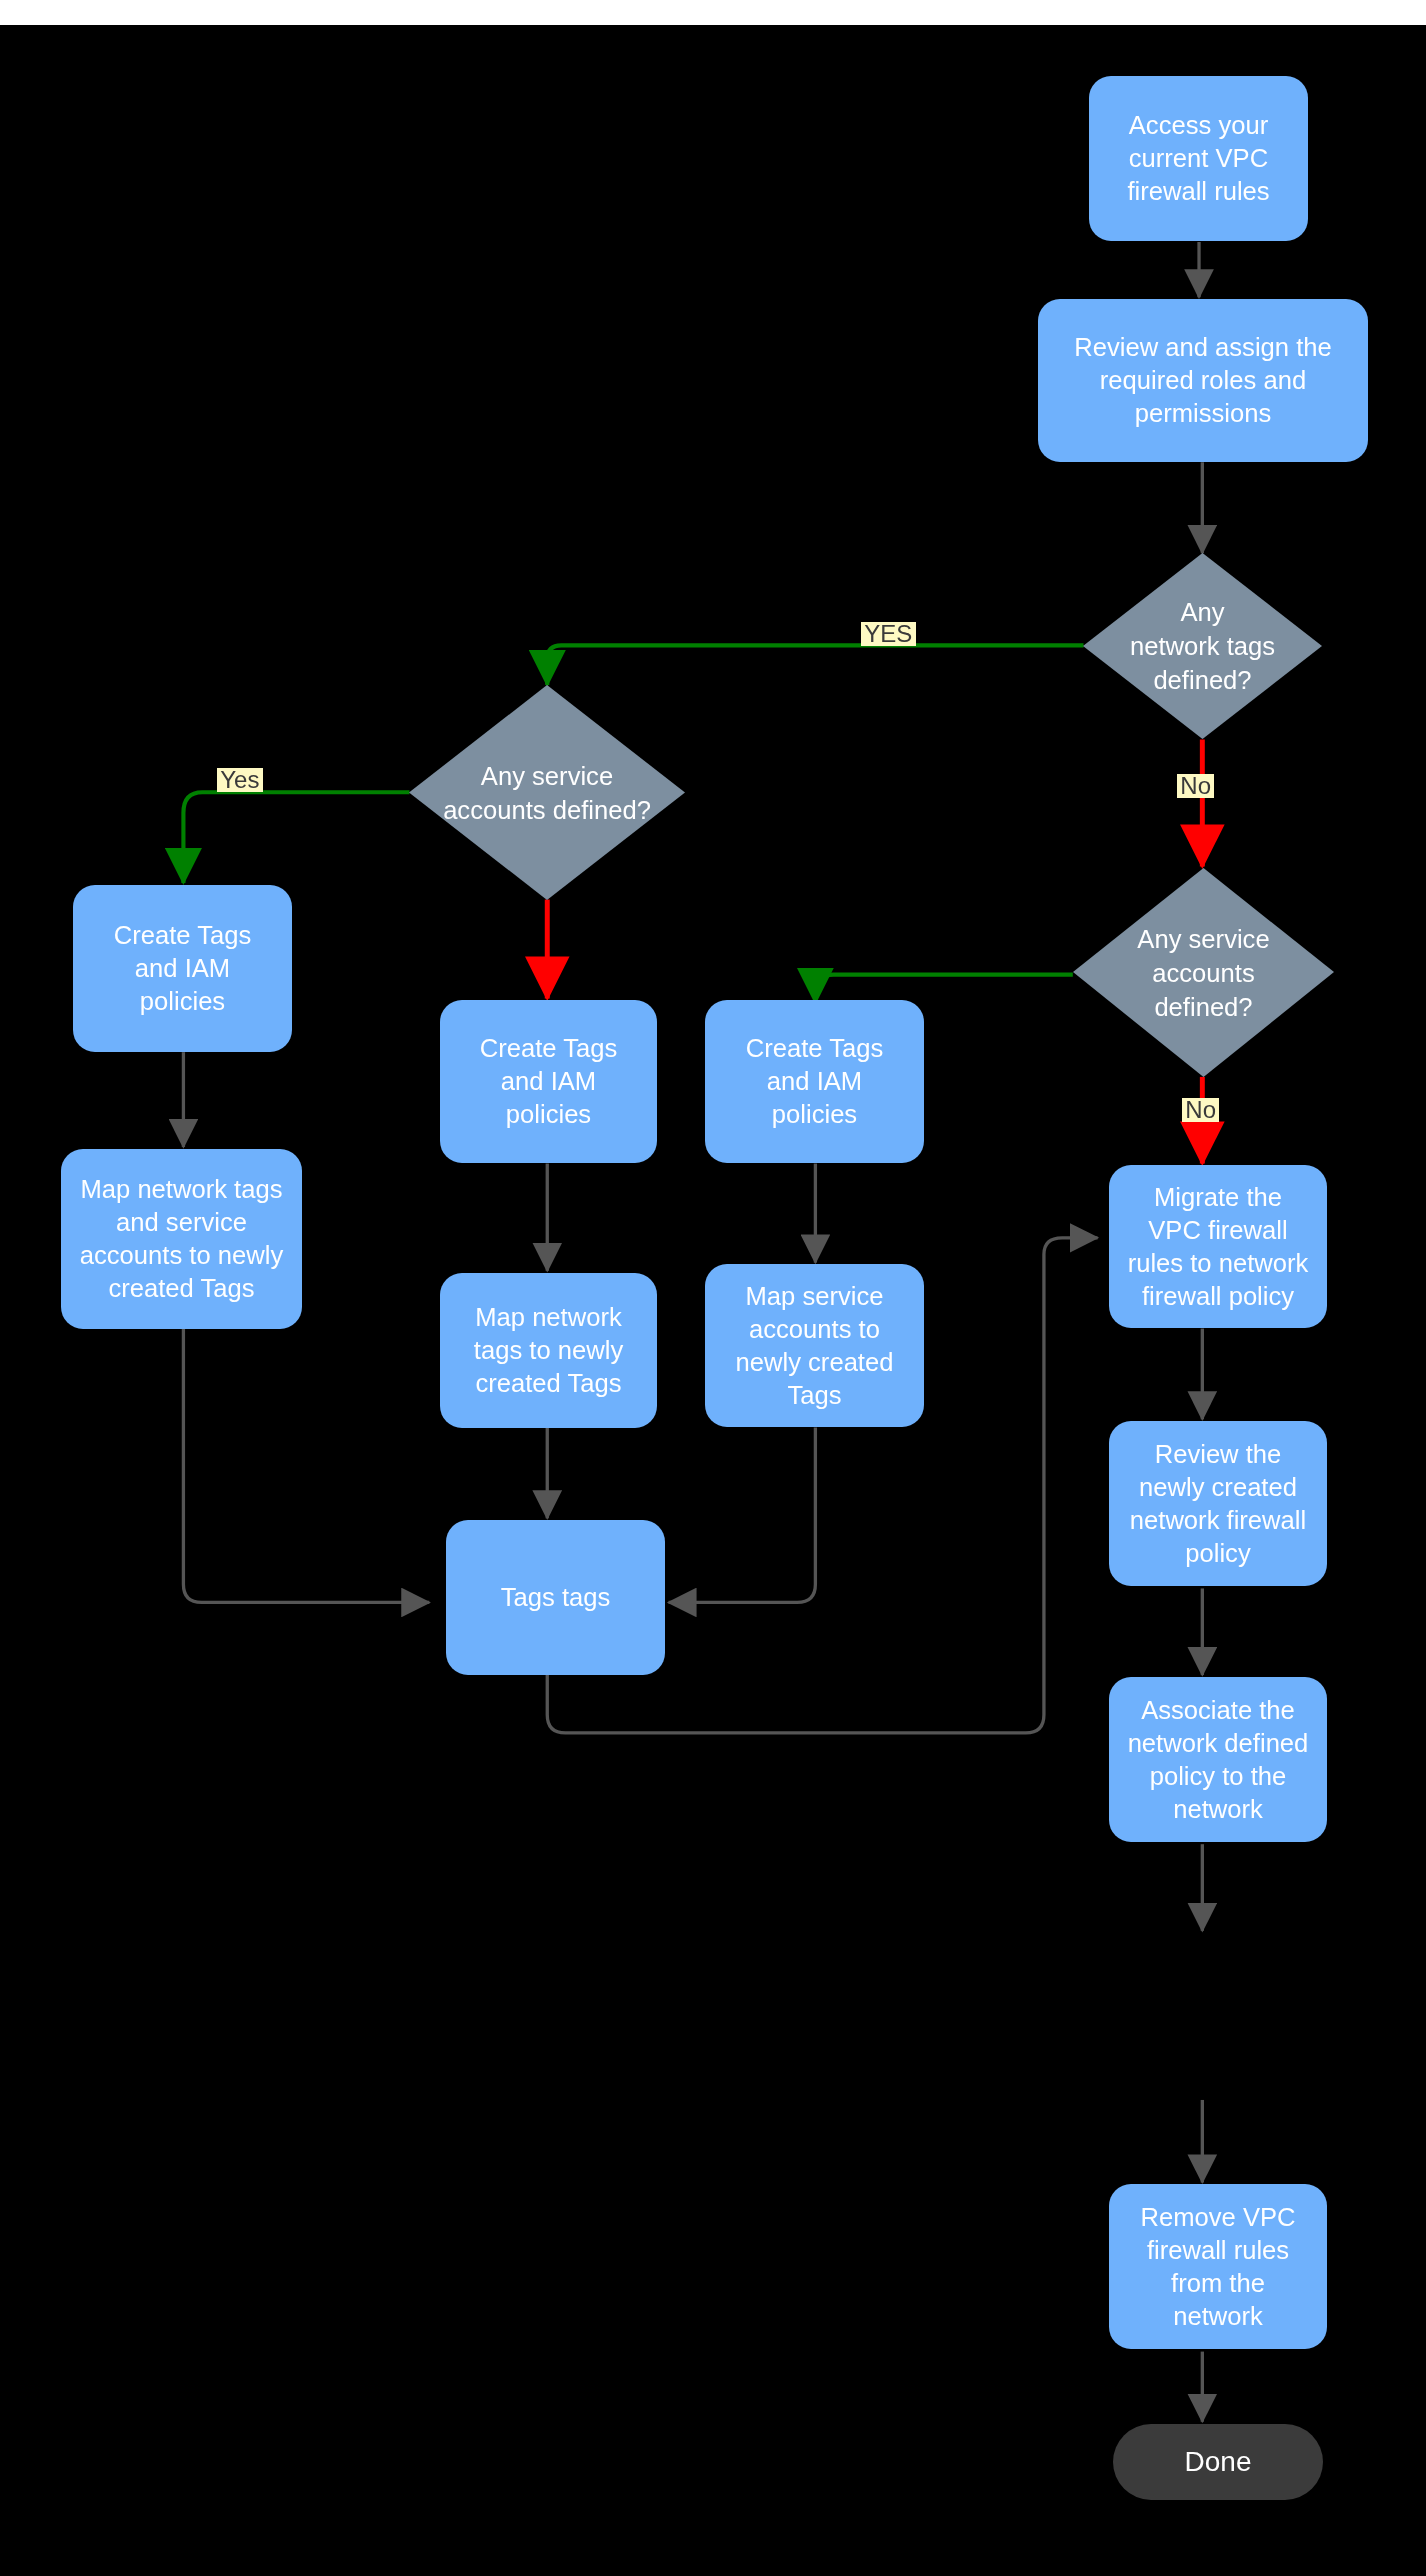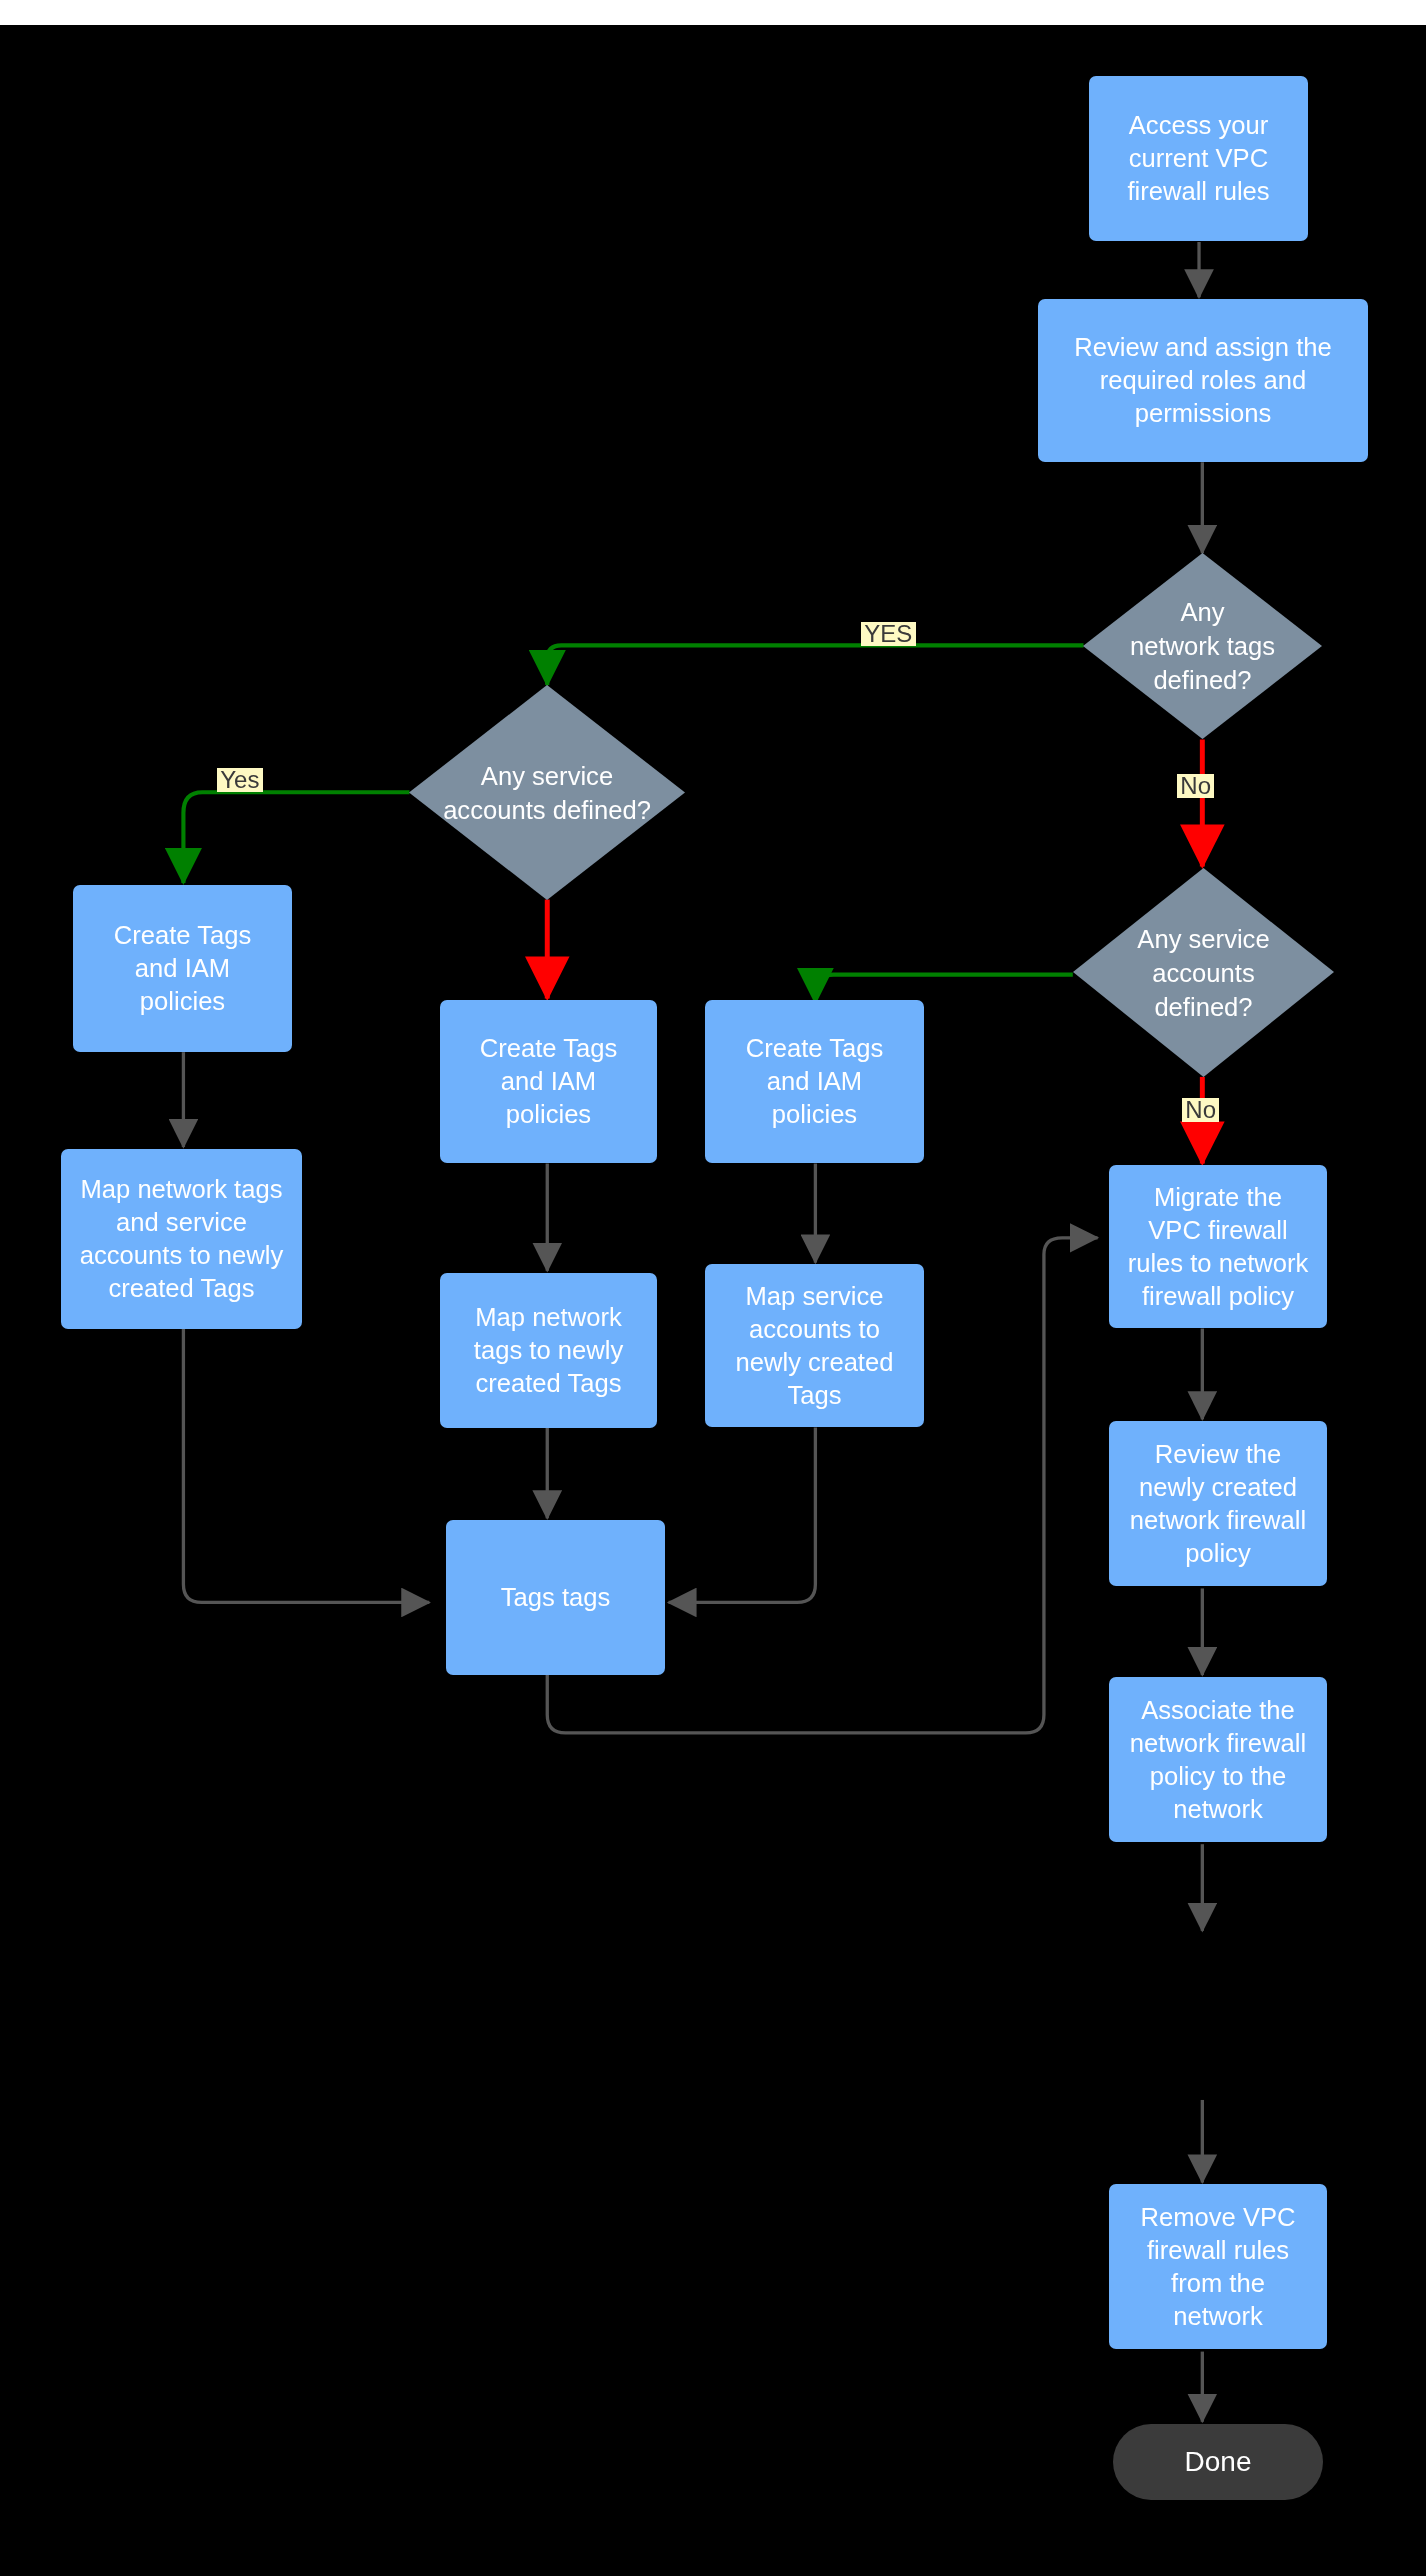--- a/index.html
+++ b/index.html
@@ -2,21 +2,21 @@
 <html style="font-size:13.2px"><head>
 <meta charset="utf-8">
 <style>
   html,body{margin:0;padding:0;background:#ffffff;}
   body{font-family:"Liberation Sans",sans-serif;}
   #stage{position:relative;width:1427px;height:2576px;background:#ffffff;overflow:hidden;}
   #canvas{position:absolute;left:0;top:25px;width:1427px;height:2551px;background:#000000;}
   svg#edges{position:absolute;left:0;top:0;width:1427px;height:2551px;}
 
   .node{position:absolute;box-sizing:border-box;display:flex;align-items:center;justify-content:center;text-align:center;color:#ffffff;}
-  .proc{background:#6fb1fc;border-radius:7px;font-size:25.6px;line-height:33px;padding:5px 8.3px;white-space:pre-line;}
+  .proc{background:#6fb1fc;border-radius:22px;font-size:25.6px;line-height:33px;padding:5px 8.3px;white-space:pre-line;}
   .dec-wrap{position:absolute;display:flex;align-items:center;justify-content:center;}
   .dec-shape{position:absolute;left:0;top:0;width:100%;height:100%;}
   .dec-label{position:relative;color:#ffffff;font-size:25.6px;line-height:34px;text-align:center;white-space:pre-line;z-index:2;}
   .term{background:#3b3b3b;border-radius:38px;font-size:28px;color:#ffffff;}
   .edge-label{position:absolute;color:#3a3a3a;font-size:24px;line-height:24px;background:#fef9c3;padding:0 3.3px;white-space:nowrap;}
 </style>
 </head>
 <body>
 
 <div id="stage">
@@ -138,21 +138,21 @@
 VPC firewall
 rules to network
 firewall policy</div>
 
     <div class="node proc" style="left:1109px;top:1396px;width:218px;height:165px;">Review the
 newly created
 network firewall
 policy</div>
 
     <div class="node proc" style="left:1109px;top:1652px;width:218px;height:165px;">Associate the
-network firewall
+network defined
 policy to the
 network</div>
 
 
     <div class="node proc" style="left:1109px;top:2159px;width:218px;height:165px;">Remove  VPC
 firewall rules
 from the
 network</div>
 
     <div class="node term" style="left:1113px;top:2399px;width:210px;height:76px;display:flex;align-items:center;justify-content:center;">Done</div>

